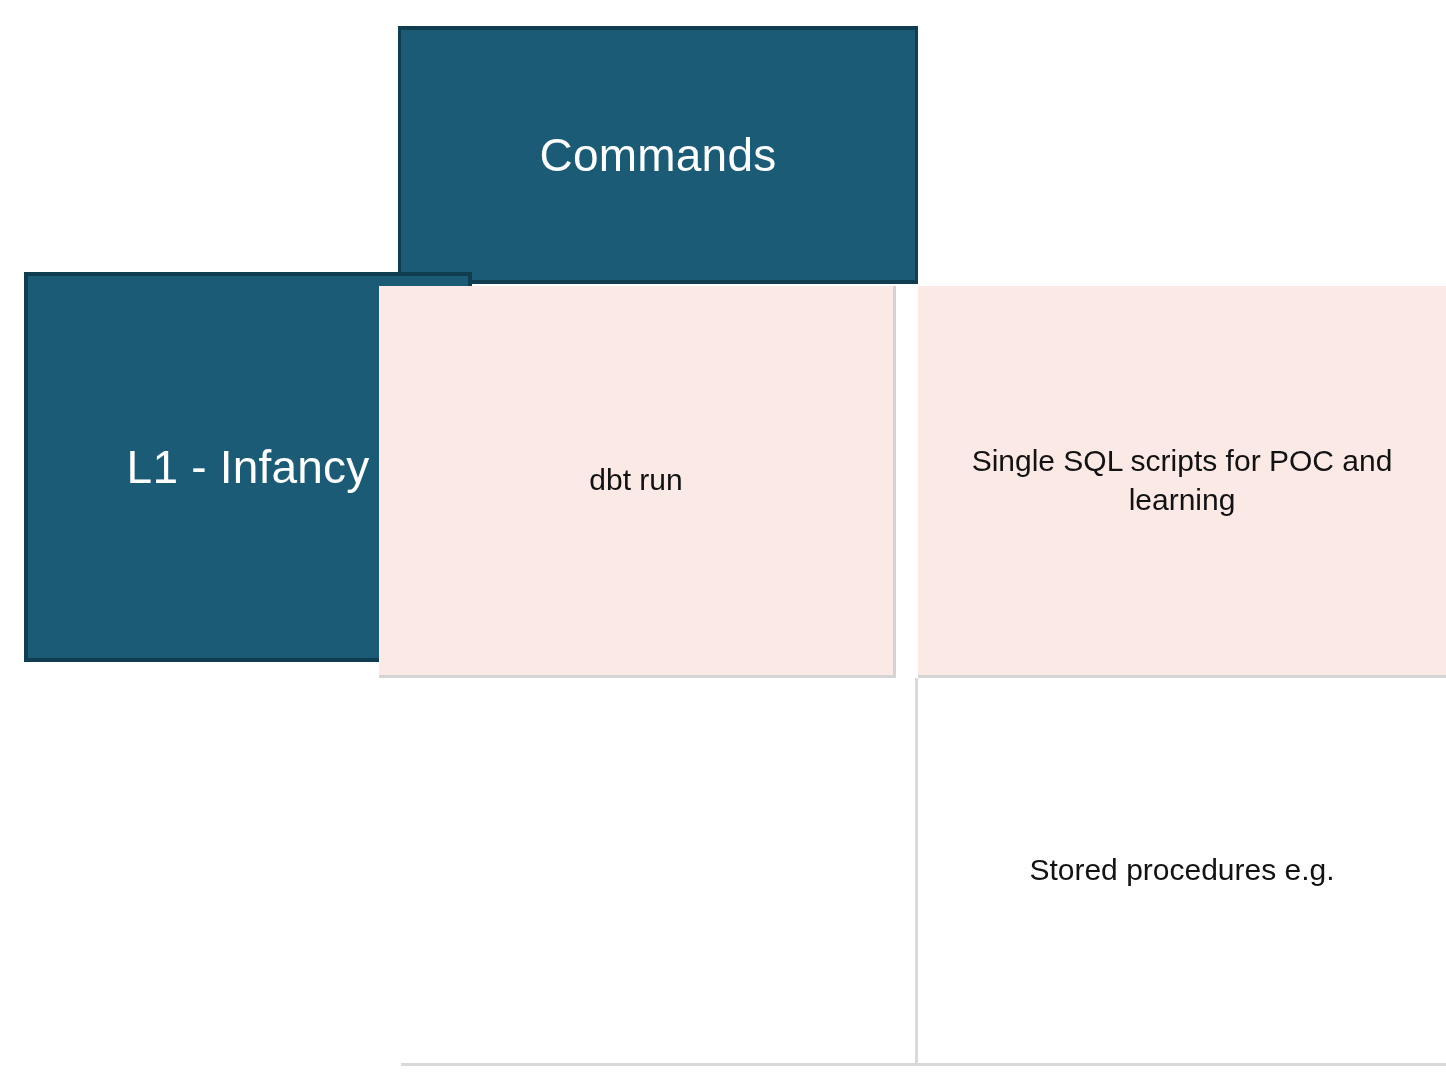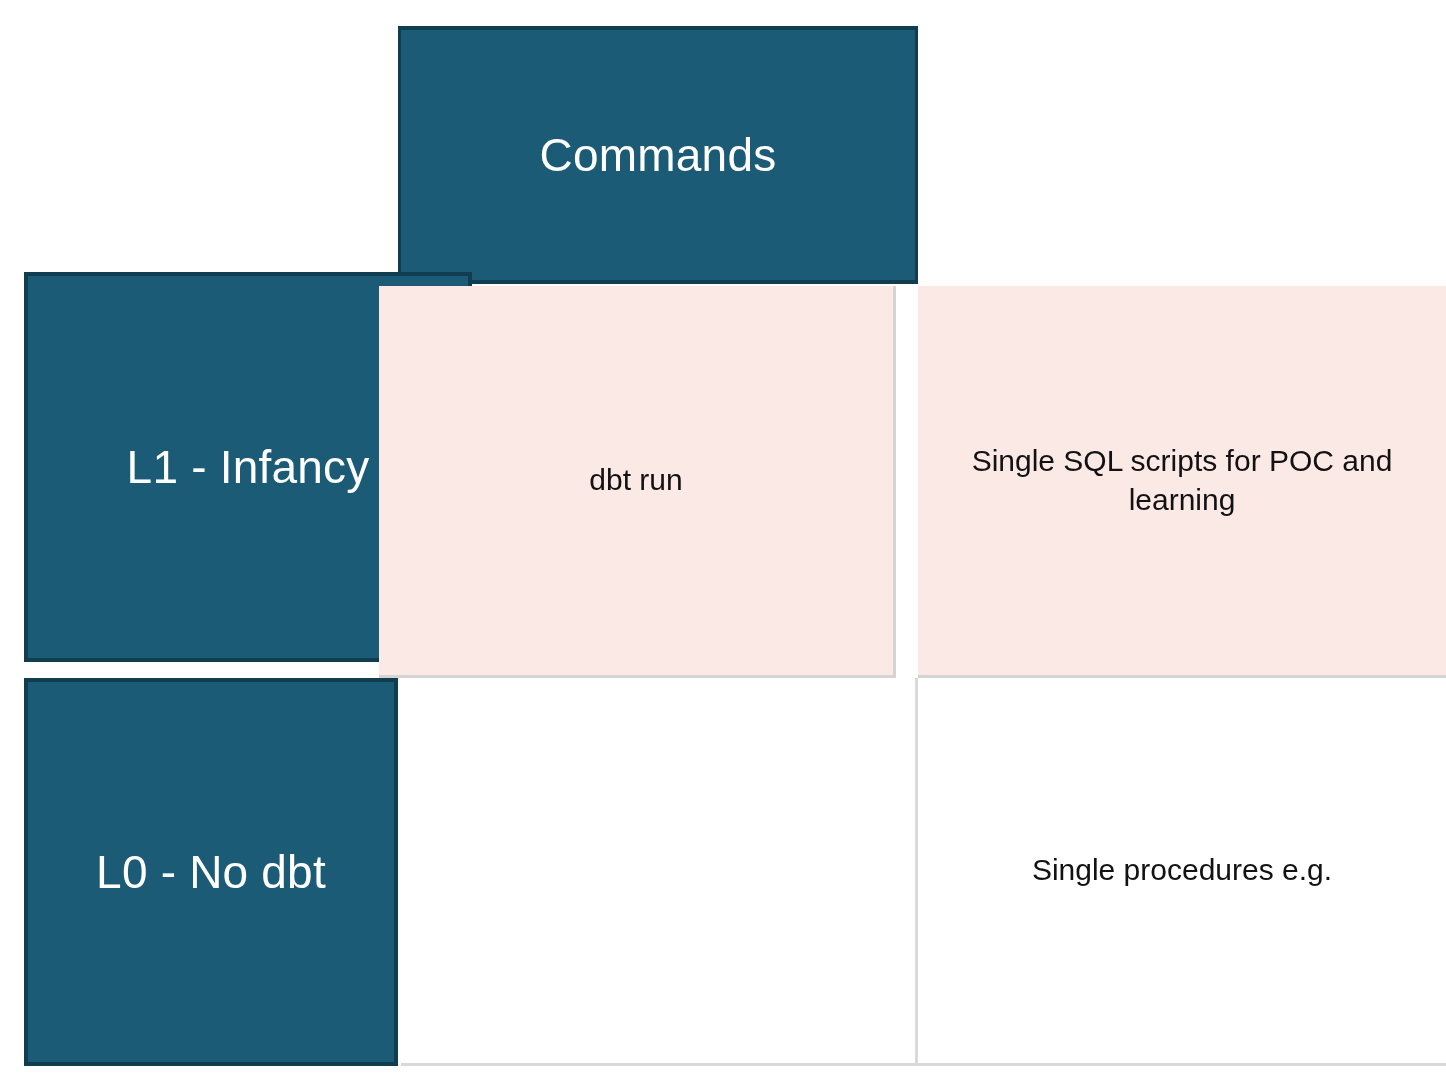--- a/index.html
+++ b/index.html
@@ -99,33 +99,30 @@
 
   <div class="cell hdr hdr-col c-hdr-commands">
     <span class="cell-text">Commands</span>
   </div>
 
 
   <div class="cell hdr hdr-row c-row-l1">
     <span class="cell-text">L1 - Infancy</span>
   </div>
 
-  <div class="cell hdr hdr-row c-row-l0">
-    <span class="cell-text">L0 - No dbt</span>
-  </div>
 
   <div class="cell body-cell body-pink c-l1-commands">
     <span class="cell-text">dbt run</span>
   </div>
 
   <div class="cell body-cell body-pink last-col c-l1-models">
     <span class="cell-text">Single SQL scripts for POC and learning</span>
   </div>
 
   <div class="cell body-cell body-white c-l0-commands">
     <span class="cell-text"></span>
   </div>
 
   <div class="cell body-cell body-white last-col c-l0-models">
-    <span class="cell-text">Single procedures e.g.</span>
+    <span class="cell-text">Stored procedures e.g.</span>
   </div>
 
 </div>
 
 </body></html>

